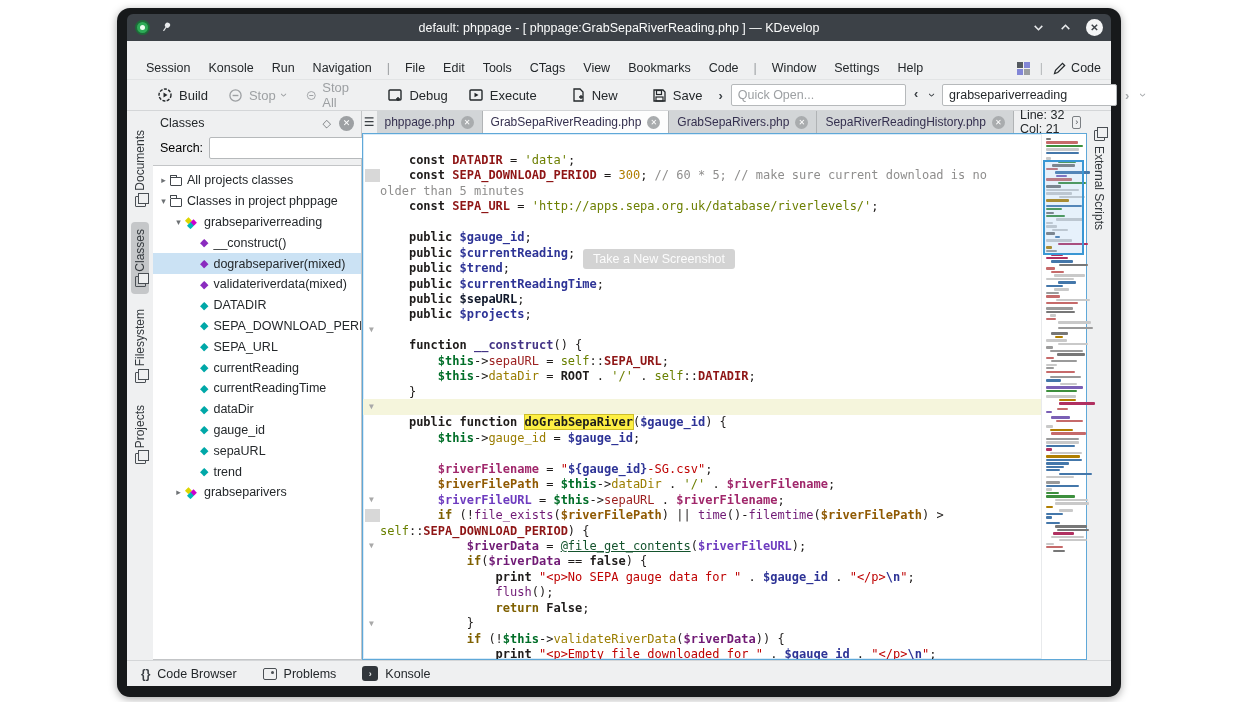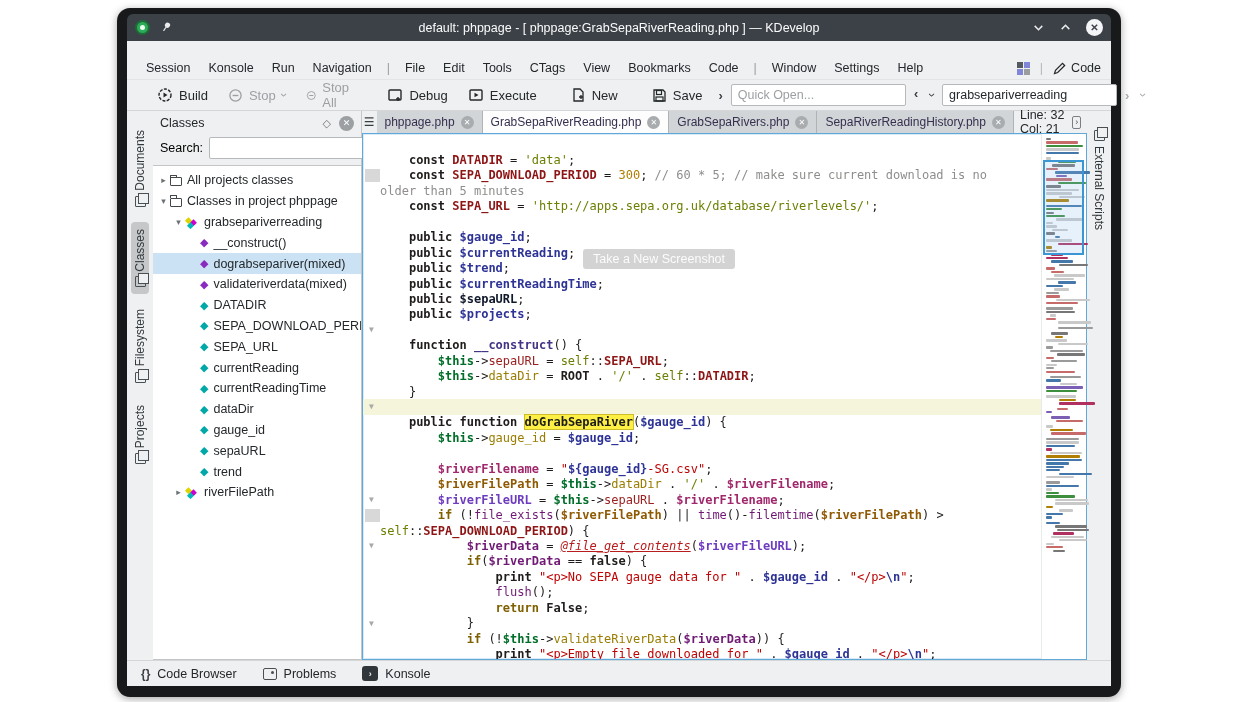--- a/index.html
+++ b/index.html
@@ -118,21 +118,21 @@
   .tk-th { color:#006e28; font-weight:bold; }
   .tk-pv { color:#2d3396; font-weight:bold; }
   .tk-mv { color:#0f172a; font-weight:bold; }
   .tk-m1 { color:#9c2020; }
   .tk-m2 { color:#9a7d00; }
   .tk-vA { color:#a0276b; font-weight:bold; }
   .tk-vB { color:#8f5902; font-weight:bold; }
   .tk-vC { color:#6d3bbf; font-weight:bold; }
   .tk-vD { color:#701a75; font-weight:bold; }
   .tk-fn { color:#701a75; }
-  .tk-at { color:#b91c1c; text-decoration:underline;font-style:italic; }
+  .tk-at { color:#14532d; text-decoration:underline; }
   .tk-esc{ color:#2d3396; font-weight:bold; }
   .tk-sf { color:#698000; }
   .tk-fnC{ color:#443486; font-weight:bold; }
   .tk-hl { color:#1b1b1b; font-weight:bold; background:#fdef43; outline:1px solid #cdbd2a; }
   
   .minimap { width:45px; flex:none; position:relative; background:#ffffff; border-left:1px solid #e8eaec;
              padding:4px 2px; }
   .mm-row { height:2.4px; margin-bottom:1.1px; border-radius:1px; }
   .mm-view { position:absolute; left:1px; top:26px; width:41px; height:95px;
              border:2px solid #3a97d4; background:rgba(140,190,235,.22); }
@@ -427,21 +427,21 @@
             </div>
             <div class="trow" style="padding-left: 19px;">
               <span class="texp">▸</span>
               <span class="tico">
                 <span class="cls-ico">
                   <i style="color: rgb(221, 213, 0); left: 0px; top: 0px;">◆</i>
                   <i style="color: rgb(204, 0, 204); left: 5px; top: 2px;">◆</i>
                   <i style="color: rgb(0, 183, 183); left: 2px; top: 5px;">◆</i>
                 </span>
               </span>
-              <span>riverFilePath</span>
+              <span>grabseparivers</span>
             </div>
           </div>
       </div>
 
       <div class="editor-zone">
         <div class="tabbar">
           <span class="tab-listico">☰</span>
           <span id="editor-tabs" style="display:flex">
               <span class="etab">
                 <span>phppage.php</span>

